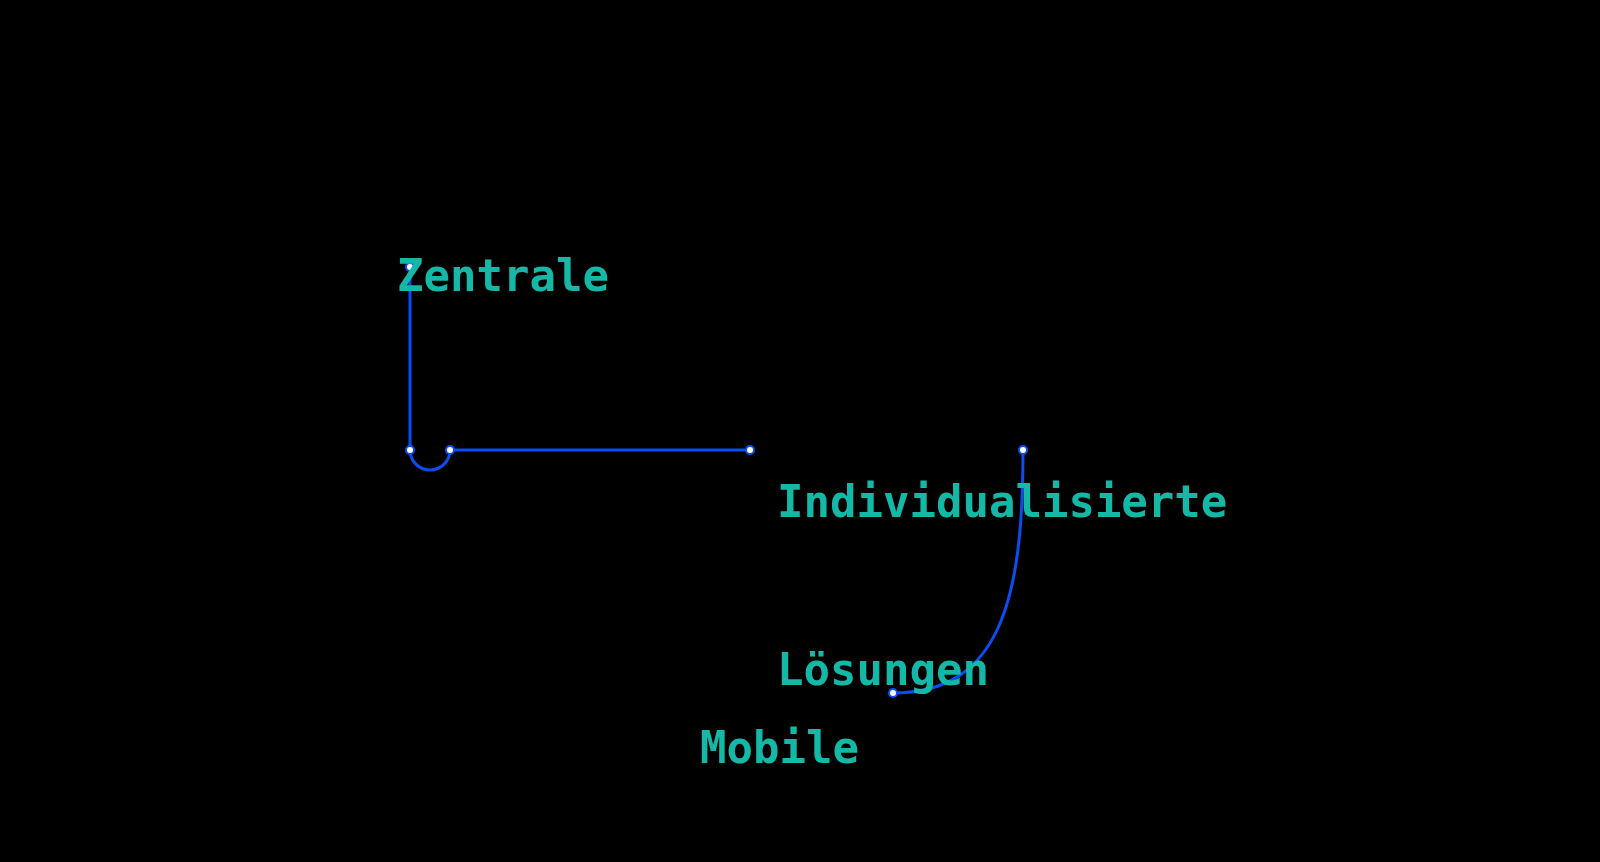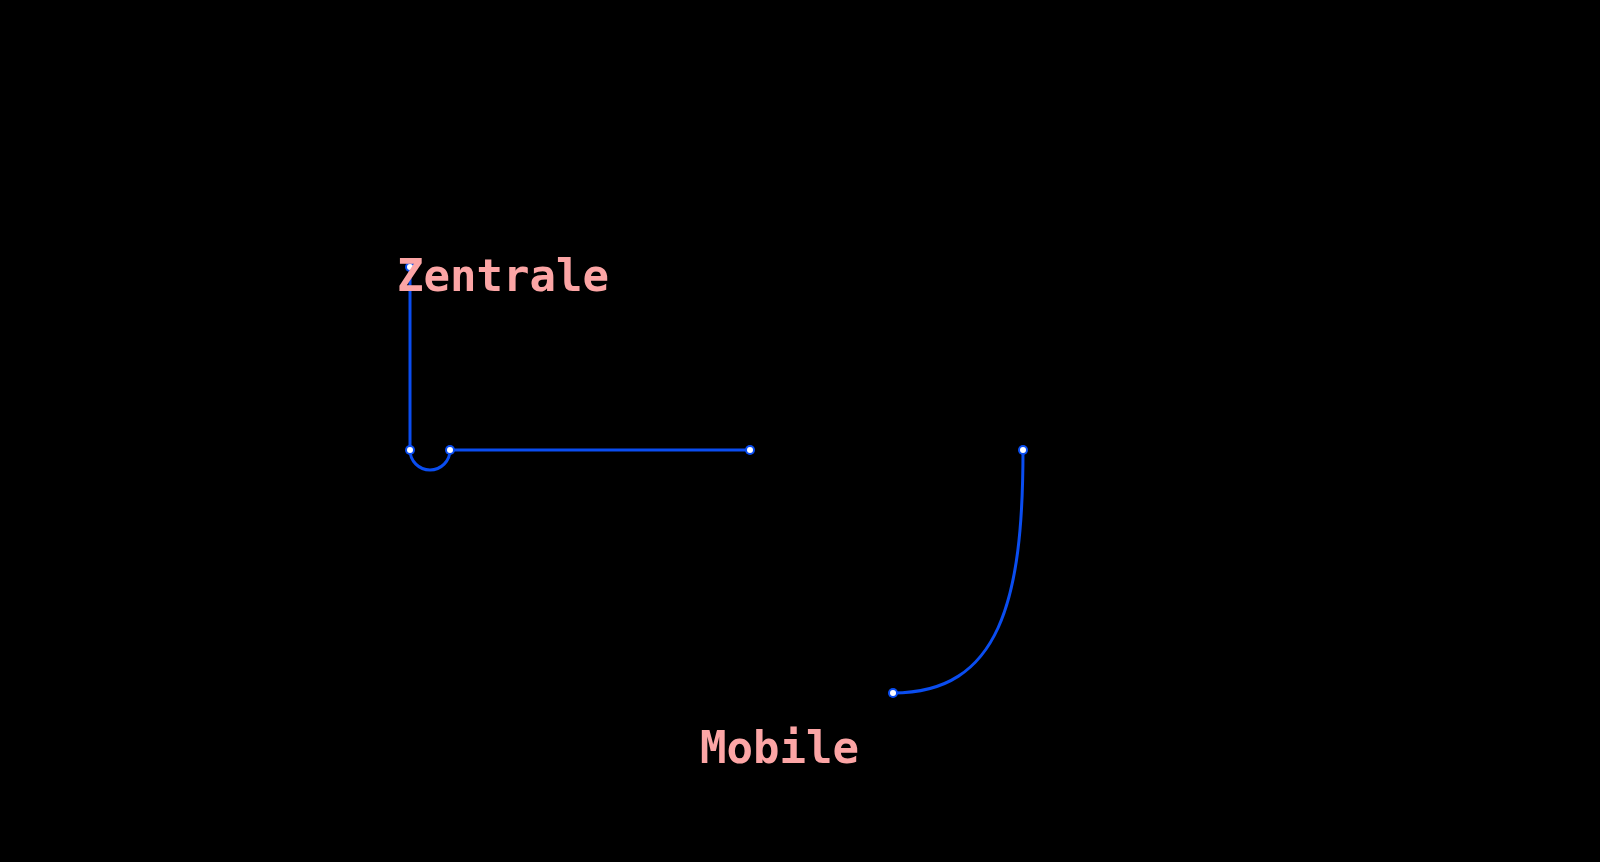--- a/index.html
+++ b/index.html
@@ -23,21 +23,21 @@
   #connectors {
     position: absolute;
     left: 0;
     top: 0;
     width: 1600px;
     height: 862px;
     pointer-events: none;
   }
   .label {
     position: absolute;
-    color: #fca5a5;
+    color: #14b8a6;
     font-family: "DejaVu Sans Mono", "Liberation Mono", monospace;
     font-weight: bold;
     font-size: 44px;
     line-height: 56px;
     letter-spacing: 0px;
     white-space: pre;
     margin: 0;
   }
   .label .line {
     display: block;
@@ -102,19 +102,23 @@
     <g>
       <circle cy="693" r="5" fill="#0a4df0" cx="893"></circle>
       <circle cy="693" r="3" fill="#ffffff" cx="893"></circle>
     </g>
   </svg>
 
   <div class="label" id="label-zentrale">
     <span class="line">Zentrale</span>
   </div>
 
+  <div class="label" id="label-individualisierte">
+    <span class="line">Individualisierte</span>
+    <span class="line">Lösungen</span>
+  </div>
 
   <div class="label" id="label-mobile">
     <span class="line">Mobile</span>
     
   </div>
 
 </div>
 
 </body></html>

